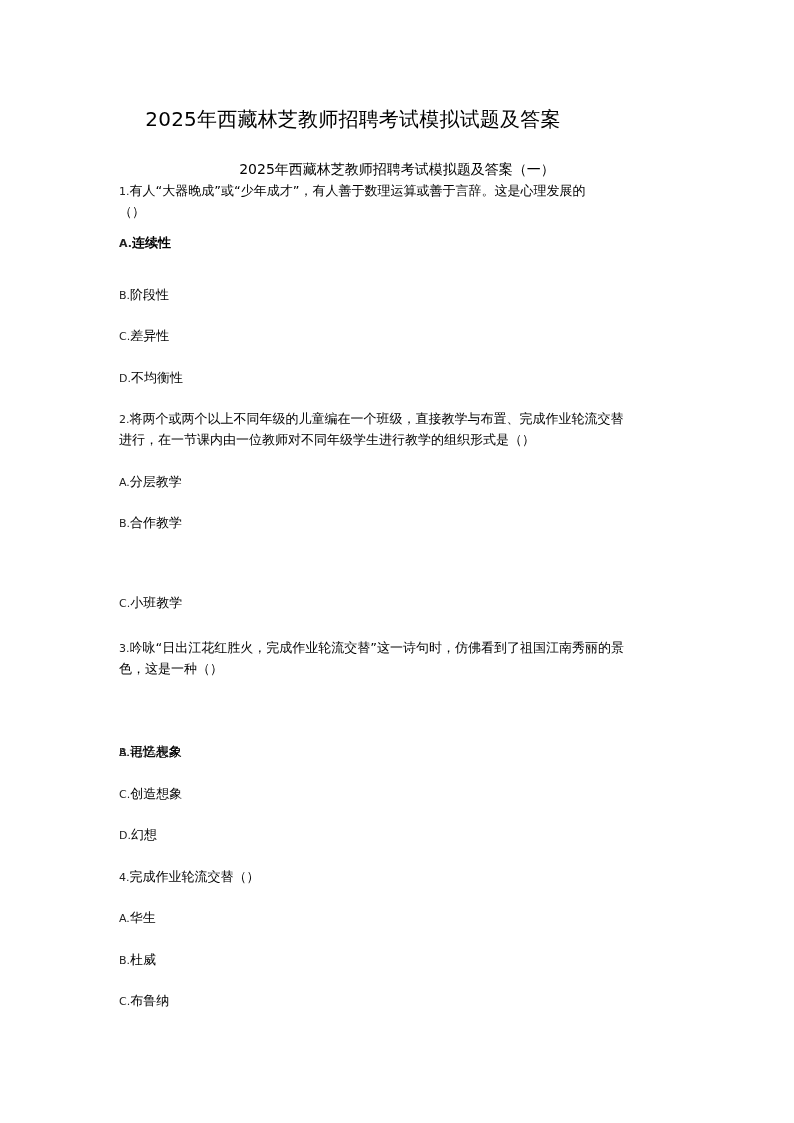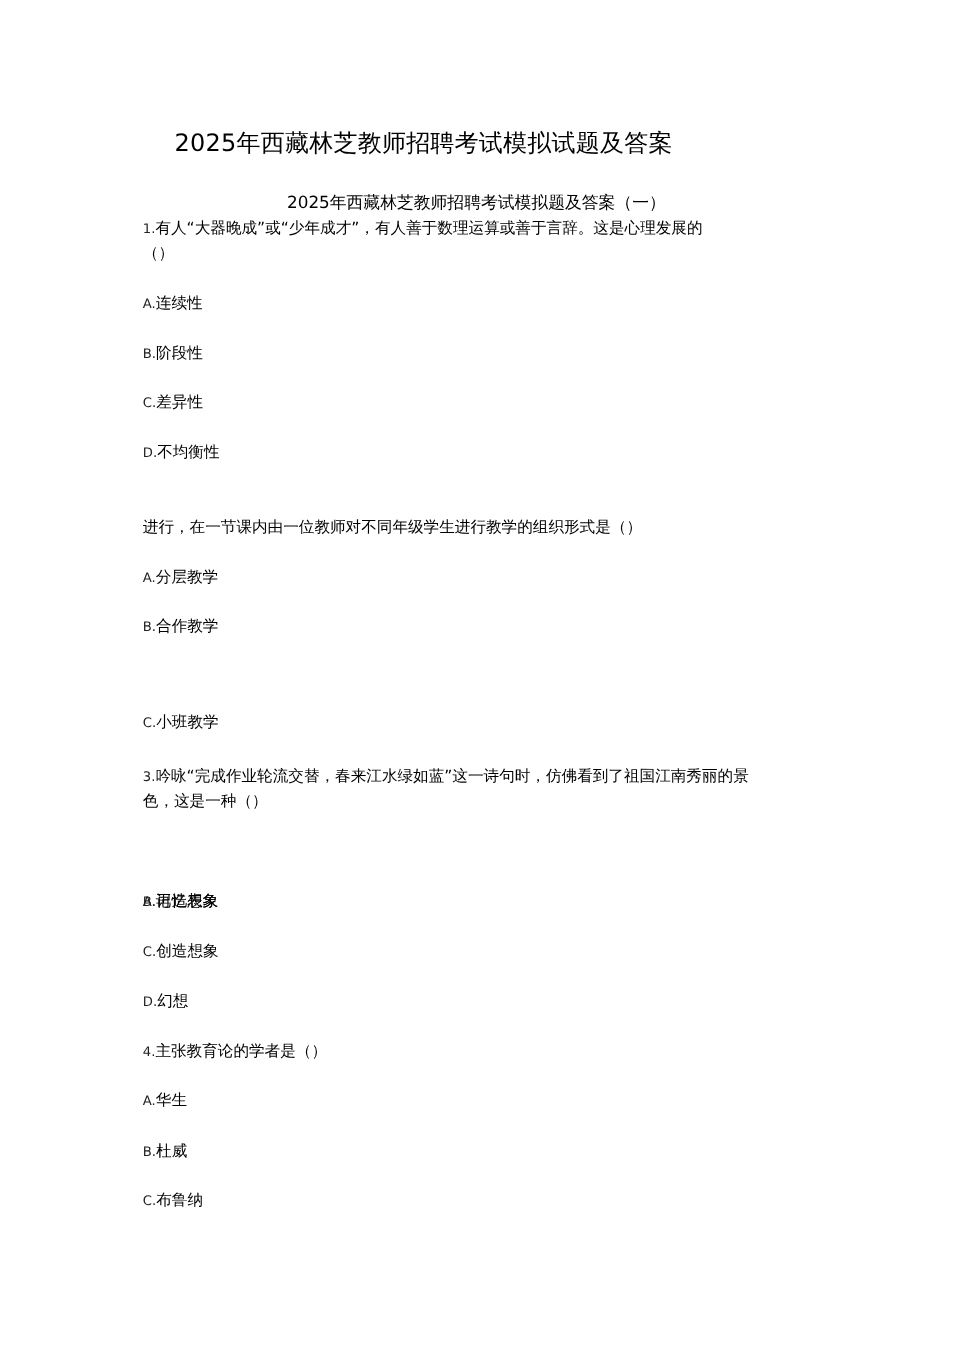--- a/index.html
+++ b/index.html
@@ -63,38 +63,39 @@
 <body>
 
 <div class="page">
 
   <div class="doc-title">2025年西藏林芝教师招聘考试模拟试题及答案</div>
   <div class="doc-subtitle">2025年西藏林芝教师招聘考试模拟题及答案（一）</div>
 
   <div class="line" style="top:180px;"><span class="q-num">1.</span><span>有人“大器晚成”或“少年成才”，有人善于数理运算或善于言辞。这是心理发展的</span></div>
   <div class="line" style="top:201px;">（）</div>
 
-  <div class="line" style="top:243px;"><span class="opt-letter">A.</span><span>连续性</span></div>
+  <div class="line" style="top:232px;font-weight:bold;"><span class="opt-letter">A.</span><span>连续性</span></div>
   <div class="line" style="top:284px;"><span class="opt-letter">B.</span><span>阶段性</span></div>
   <div class="line" style="top:325px;"><span class="opt-letter">C.</span><span>差异性</span></div>
   <div class="line" style="top:367px;"><span class="opt-letter">D.</span><span>不均衡性</span></div>
 
+  <div class="line" style="top:408px;"><span class="q-num">2.</span><span>将两个或两个以上不同年级的儿童编在一个班级，直接教学与布置、完成作业轮流交替</span></div>
   <div class="line" style="top:429px;">进行，在一节课内由一位教师对不同年级学生进行教学的组织形式是（）</div>
 
   <div class="line" style="top:471px;"><span class="opt-letter">A.</span><span>分层教学</span></div>
   <div class="line" style="top:512px;"><span class="opt-letter">B.</span><span>合作教学</span></div>
   <div class="line" style="top:554px;margin-top:38px;"><span class="opt-letter">C.</span><span>小班教学</span></div>
 
-  <div class="line" style="top:637px;"><span class="q-num">3.</span><span>吟咏“完成作业轮流交替，春来江水绿如蓝”这一诗句时，仿佛看到了祖国江南秀丽的景</span></div>
+  <div class="line" style="top:637px;"><span class="q-num">3.</span><span>吟咏“日出江花红胜火，完成作业轮流交替”这一诗句时，仿佛看到了祖国江南秀丽的景</span></div>
   <div class="line" style="top:658px;">色，这是一种（）</div>
 
   <div class="line" style="top:700px;margin-top:41px;"><span class="opt-letter">A.</span><span>记忆表象</span></div>
   <div class="line" style="top:741px;"><span class="opt-letter">B.</span><span>再造想象</span></div>
   <div class="line" style="top:783px;"><span class="opt-letter">C.</span><span>创造想象</span></div>
   <div class="line" style="top:824px;"><span class="opt-letter">D.</span><span>幻想</span></div>
 
-  <div class="line" style="top:866px;"><span class="q-num">4.</span><span>主张教育论的学者是（）</span></div>
+  <div class="line" style="top:866px;"><span class="q-num">4.</span><span>完成作业轮流交替（）</span></div>
 
   <div class="line" style="top:907px;"><span class="opt-letter">A.</span><span>华生</span></div>
   <div class="line" style="top:949px;"><span class="opt-letter">B.</span><span>杜威</span></div>
   <div class="line" style="top:990px;"><span class="opt-letter">C.</span><span>布鲁纳</span></div>
 
 </div>
 
 </body></html>

